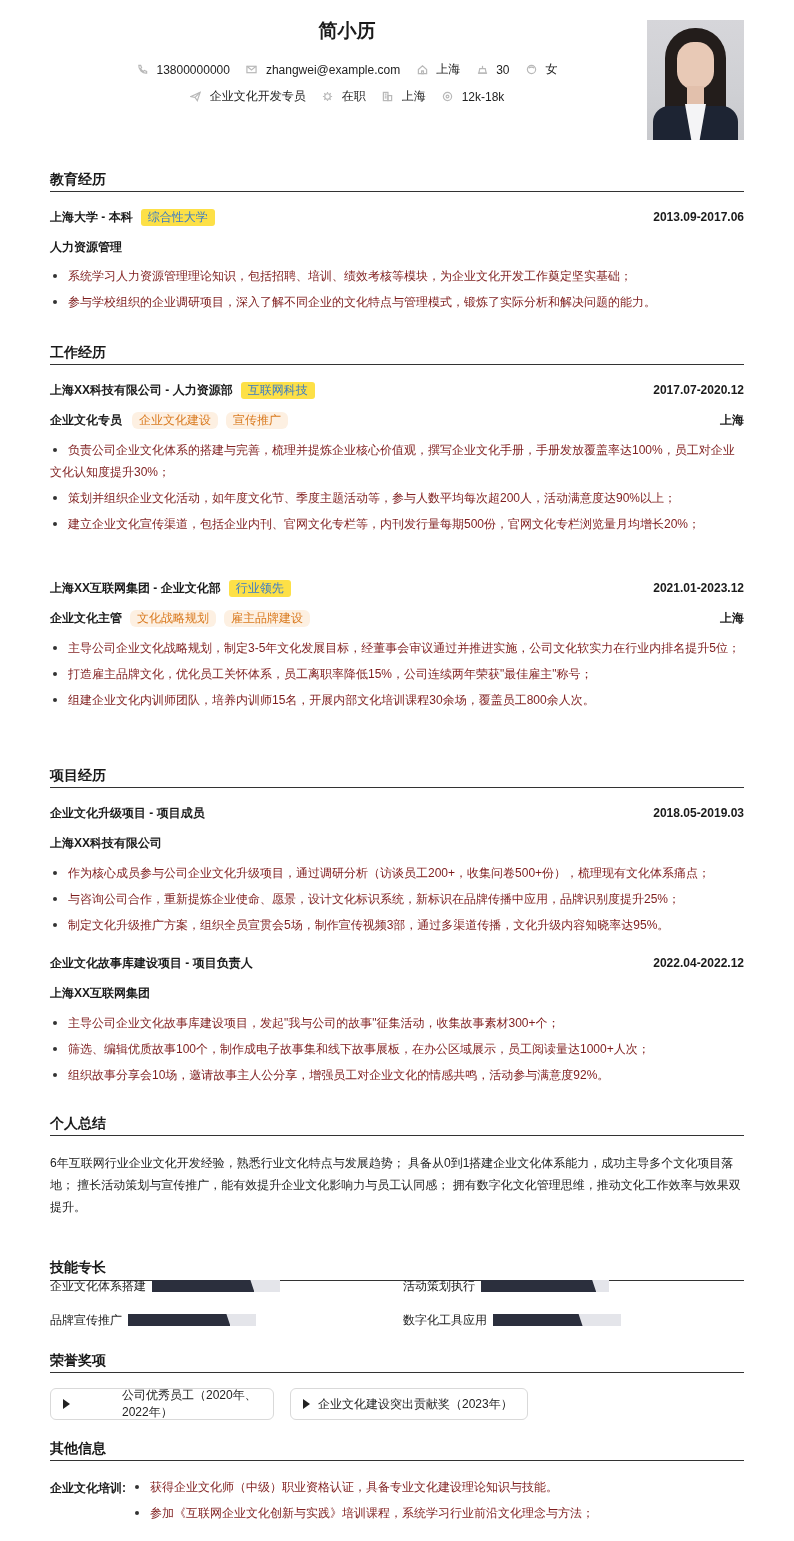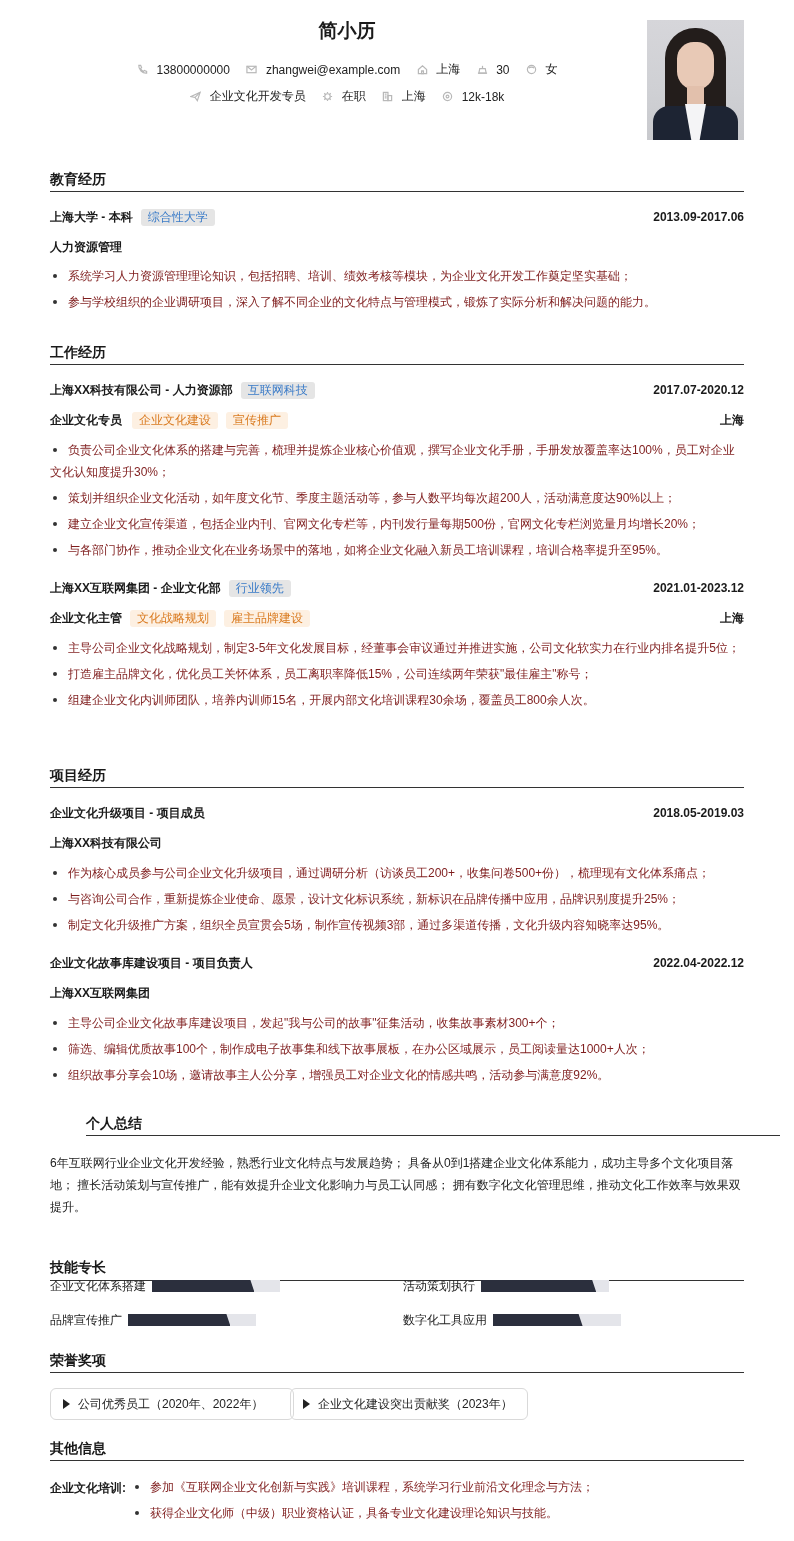--- a/index.html
+++ b/index.html
@@ -65,22 +65,22 @@
     font-size: 14px; font-weight: bold; color: #1a1a1a;
     border-bottom: 1px solid #333; height: 22px; line-height: 18px;
   }
   .row { position: absolute; left: 0; width: 694px; display: flex; align-items: center; justify-content: space-between; height: 20px; }
   .row .left { display: flex; align-items: center; }
   .bold { font-weight: bold; font-size: 12px; color: #1a1a1a; }
   .date { font-weight: bold; font-size: 12px; color: #1a1a1a; }
   .tag {
     display: inline-block; font-size: 12px; padding: 1px 7px; border-radius: 3px; margin-left: 8px; line-height: 15px;
   }
-  .tag.blue { background: #e5e5e5; color: #3a7bc8; }
-  .tag.orange { background: #fdf0e2; color: #d9791e; }
+  .tag.blue { background: #fde047; color: #3a7bc8; }
+  .tag.orange { background: #fdf0e2; color: #d9791e; border-radius: 6px; }
   ul.bullets { position: absolute; left: 0; width: 694px; list-style: none; }
   ul.bullets li {
     position: relative; padding-left: 18px; font-size: 12px; line-height: 22px; color: #7f1d1d; margin-bottom: 4px;
   }
   ul.bullets li::before {
     content: ""; position: absolute; left: 3px; top: 9px; width: 4px; height: 4px; border-radius: 50%; background: #333;
   }
   ul.bullets li.wrap { padding-left: 0; text-indent: 18px; }
   ul.bullets li.wrap::before { left: 3px; }
 
@@ -245,21 +245,20 @@
       <span class="bold">企业文化专员</span>
       <span class="tag orange" style="margin-left:10px;">企业文化建设</span>
       <span class="tag orange">宣传推广</span>
     </div>
     <span class="date">上海</span>
   </div>
   <ul class="bullets" style="top:439px;">
     <li class="wrap">负责公司企业文化体系的搭建与完善，梳理并提炼企业核心价值观，撰写企业文化手册，手册发放覆盖率达100%，员工对企业文化认知度提升30%；</li>
     <li>策划并组织企业文化活动，如年度文化节、季度主题活动等，参与人数平均每次超200人，活动满意度达90%以上；</li>
     <li>建立企业文化宣传渠道，包括企业内刊、官网文化专栏等，内刊发行量每期500份，官网文化专栏浏览量月均增长20%；</li>
-    <li>与各部门协作，推动企业文化在业务场景中的落地，如将企业文化融入新员工培训课程，培训合格率提升至95%。</li>
   </ul>
 
   <div class="row" style="top:578px;">
     <div class="left">
       <span class="bold">上海XX互联网集团 - 企业文化部</span>
       <span class="tag blue">行业领先</span>
     </div>
     <span class="date">2021.01-2023.12</span>
   </div>
   <div class="row" style="top:608px;text-align:right;">
@@ -298,21 +297,21 @@
   </div>
   <div class="row" style="top:983px;">
     <span class="bold">上海XX互联网集团</span>
   </div>
   <ul class="bullets" style="top:1012px;">
     <li>主导公司企业文化故事库建设项目，发起"我与公司的故事"征集活动，收集故事素材300+个；</li>
     <li>筛选、编辑优质故事100个，制作成电子故事集和线下故事展板，在办公区域展示，员工阅读量达1000+人次；</li>
     <li>组织故事分享会10场，邀请故事主人公分享，增强员工对企业文化的情感共鸣，活动参与满意度92%。</li>
   </ul>
 
-  <div class="section" style="top:1114px;margin-left:36px;">
+  <div class="section" style="top:1114px;">
     <div class="sec-title">个人总结</div>
   </div>
   <div class="summary" style="top:1152px;">6年互联网行业企业文化开发经验，熟悉行业文化特点与发展趋势； 具备从0到1搭建企业文化体系能力，成功主导多个文化项目落地； 擅长活动策划与宣传推广，能有效提升企业文化影响力与员工认同感； 拥有数字化文化管理思维，推动文化工作效率与效果双提升。</div>
 
   <div class="section" style="top:1259px;font-family:Liberation Mono, monospace;">
     <div class="sec-title">技能专长</div>
   </div>
   <div class="skill" style="left:0; top:1278px;">
     <span class="lbl">企业文化体系搭建</span>
     <span class="track">
@@ -334,31 +333,31 @@
   <div class="skill" style="left:353px; top:1312px;">
     <span class="lbl">数字化工具应用</span>
     <span class="track">
         <span class="fill" style="width:70%;"></span>
       </span>
   </div>
 
   <div class="section" style="top:1351px;">
     <div class="sec-title">荣誉奖项</div>
   </div>
-  <div class="award" style="left:0; top:1388px; width:244px;">
+  <div class="award" style="left:0; top:1388px; width:224px;gap:44px;">
     <span class="tri"></span>
     <span>公司优秀员工（2020年、2022年）</span>
   </div>
   <div class="award" style="left:240px; top:1388px; width:238px;">
     <span class="tri"></span>
     <span>企业文化建设突出贡献奖（2023年）</span>
   </div>
 
   <div class="section" style="top:1439px;">
     <div class="sec-title">其他信息</div>
   </div>
   <div class="other-label" style="top:1480px;">企业文化培训:</div>
   <ul class="bullets" style="top:1476px; left:82px; width:612px;">
+    <li>获得企业文化师（中级）职业资格认证，具备专业文化建设理论知识与技能。</li>
     <li>参加《互联网企业文化创新与实践》培训课程，系统学习行业前沿文化理念与方法；</li>
-    <li>获得企业文化师（中级）职业资格认证，具备专业文化建设理论知识与技能。</li>
   </ul>
 
 </div>
 
 </body></html>

